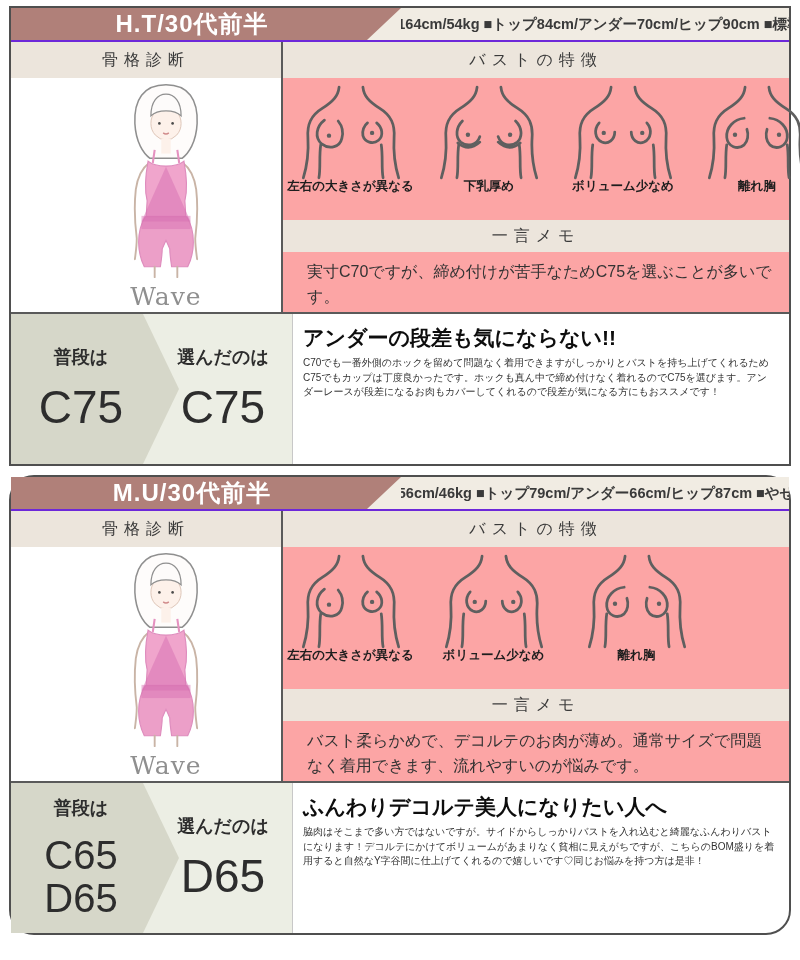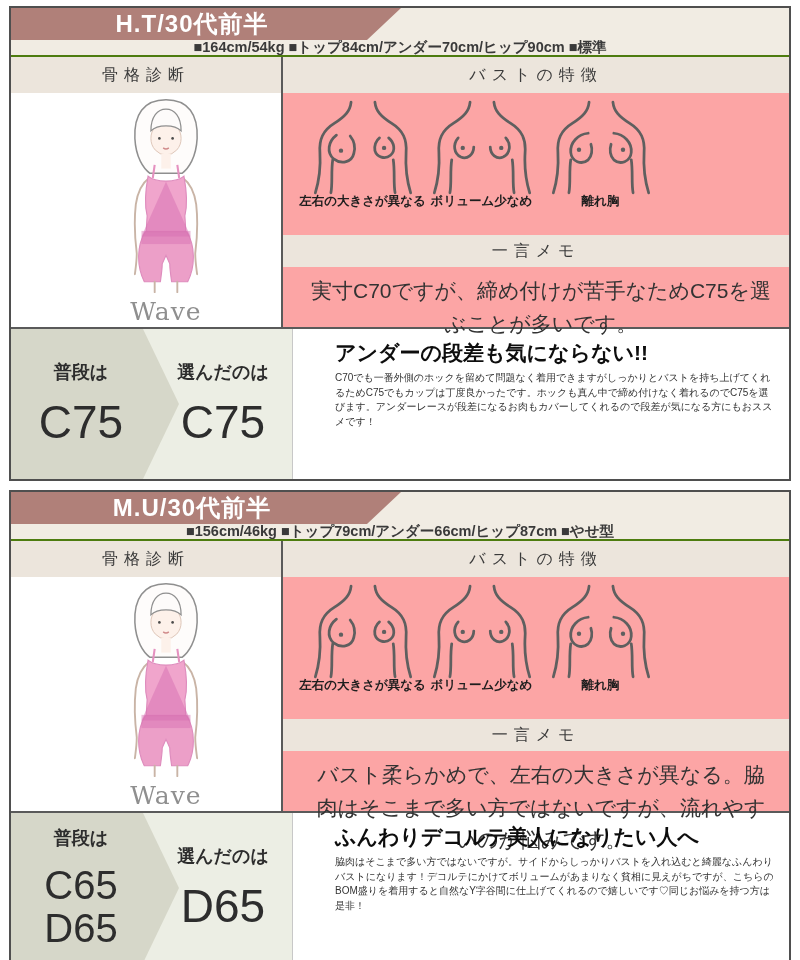--- a/index.html
+++ b/index.html
@@ -1,50 +1,50 @@
 <!DOCTYPE html>
 <html><head>
 <meta charset="utf-8">
 <style>
   html,body{margin:0;padding:0;background:#fff;}
   body{width:800px;height:960px;overflow:hidden;font-family:"Liberation Sans",sans-serif;color:#333;}
   .block{width:778px;margin:6px auto 0;border:2px solid #4f4f4f;background:#fff;}
-  .block+.block{margin-top:9px;}
+  .block+.block{margin-top:9px;border-radius:25px;}
   
-  .block-header{height:47px;display:flex;background:#f1ece3;flex-direction:column;}
+  .block-header{height:32px;display:flex;background:#f1ece3;}
   .name-tag{width:362px;background:#b08079;clip-path:polygon(0 0,100% 0,calc(100% - 34px) 100%,0 100%);
     color:#fff;font-weight:bold;font-size:24px;display:flex;align-items:center;justify-content:center;
     padding-right:28px;letter-spacing:1px;}
   .stats{flex:1;display:flex;align-items:center;justify-content:center;font-weight:bold;
     font-size:14.5px;color:#3a3a3a;white-space:nowrap;overflow:hidden;}
   
-  .block-main{display:flex;border-top:2px solid #4d7c0f;height:270px;}
+  .block-main{display:flex;border-top:2px solid #6d28d9;height:270px;}
   .left-col{width:270px;border-right:2px solid #5a5a5a;display:flex;flex-direction:column;background:#fff;}
   .col-band{height:36px;background:#ece5dc;display:flex;align-items:center;justify-content:center;
     font-size:16px;letter-spacing:6px;color:#3a3a3a;flex:none;}
   .figure-area{flex:1;display:flex;flex-direction:column;align-items:center;justify-content:flex-start;padding-top:2px;padding-left:40px;}
   .wave-label{font-family:"DejaVu Serif",serif;font-size:25px;color:#8f8f8f;letter-spacing:1px;margin-top:-2px;}
   .right-col{flex:1;display:flex;flex-direction:column;background:#fca5a5;min-width:0;}
-  .busts{height:136px;display:flex;align-items:flex-start;padding:6px 0 0 20px;flex:none;}
+  .busts{height:136px;display:flex;align-items:flex-start;padding:6px 0 0 8px;flex:none;gap:24px;}
   .bust-item{width:119px;display:flex;flex-direction:column;align-items:center;}
   .bust-label{font-size:12.5px;font-weight:bold;color:#1e1e1e;white-space:nowrap;margin-top:-2px;}
   .memo-band{height:32px;flex:none;}
-  .memo-text{flex:1;font-size:21px;color:#333;line-height:1.55;padding:8px 14px 16px 24px;text-align:center;}
+  .memo-text{flex:1;font-size:16px;color:#333;line-height:1.55;padding:8px 14px 16px 24px;}
   
   .block-bottom{display:flex;border-top:2px solid #5a5a5a;height:150px;}
   .size-panel{width:281px;flex:none;background:#eceee4;position:relative;border-right:1px solid #c8c8c8;}
   .chevron{position:absolute;left:0;top:0;bottom:0;width:168px;background:#d6d7c9;
     clip-path:polygon(0 0,132px 0,168px 50%,132px 100%,0 100%);}
   .size-group{position:absolute;top:0;bottom:0;display:flex;flex-direction:column;align-items:center;justify-content:center;gap:12px;}
   .usual{left:0;width:140px;}
   .chosen{right:4px;width:130px;}
   .size-label{font-size:18px;font-weight:600;color:#2d2d2d;margin-bottom:2px;}
   .size-value{font-size:46px;font-weight:normal;color:#2d2d2d;line-height:1.08;white-space:pre-line;text-align:center;}
   .size-value.two-line{font-size:40px;}
-  .review{flex:1;padding:8px 12px 0 10px;min-width:0;margin-left:32px;}
+  .review{flex:1;padding:8px 12px 0 10px;min-width:0;}
   .review-title{font-size:21px;font-weight:bold;color:#0d0d0d;margin:2px 0 4px;}
   .review-body{font-size:10px;color:#333;line-height:1.46;}
 </style>
 </head>
 <body>
 
 <div class="block">
   <div class="block-header">
     <div class="name-tag">
       <span>H.T/30代前半</span>
@@ -100,20 +100,35 @@
               <circle cx="83" cy="53" r="2.4" fill="#5f5f5f"></circle>
             </svg>
             <div class="bust-label">左右の大きさが異なる</div>
           </div>
           <div class="bust-item">
             <svg viewBox="0 0 120 104" width="110" height="96">
               <path d="M47,3 C46,13 40,19 29,26 C16,34 12,44 13,58 C14,75 12,89 8,102" stroke="#5f5f5f" stroke-width="3" fill="none" stroke-linecap="round"></path>
               <path d="M73,3 C74,13 80,19 91,26 C104,34 108,44 107,58 C106,75 108,89 112,102" stroke="#5f5f5f" stroke-width="3" fill="none" stroke-linecap="round"></path>
               <path d="M27,66 C25,79 27,92 25,102" stroke="#5f5f5f" stroke-width="3" fill="none" stroke-linecap="round"></path>
               <path d="M93,66 C95,79 93,92 95,102" stroke="#5f5f5f" stroke-width="3" fill="none" stroke-linecap="round"></path>
+              <path d="M31,40 C24,47 23,57 29,63 C37,69 47,66 50,57" stroke="#5f5f5f" stroke-width="3" fill="none" stroke-linecap="round"></path>
+              <circle cx="37" cy="55" r="2.4" fill="#5f5f5f"></circle>
+              <path d="M26,64 Q38,74 50,63" stroke="#5f5f5f" stroke-width="3" fill="none" stroke-linecap="round"></path>
+              <path d="M89,40 C96,47 97,57 91,63 C83,69 73,66 70,57" stroke="#5f5f5f" stroke-width="3" fill="none" stroke-linecap="round"></path>
+              <circle cx="83" cy="55" r="2.4" fill="#5f5f5f"></circle>
+              <path d="M94,64 Q82,74 70,63" stroke="#5f5f5f" stroke-width="3" fill="none" stroke-linecap="round"></path>
+            </svg>
+            <div class="bust-label">下乳厚め</div>
+          </div>
+          <div class="bust-item">
+            <svg viewBox="0 0 120 104" width="110" height="96">
+              <path d="M47,3 C46,13 40,19 29,26 C16,34 12,44 13,58 C14,75 12,89 8,102" stroke="#5f5f5f" stroke-width="3" fill="none" stroke-linecap="round"></path>
+              <path d="M73,3 C74,13 80,19 91,26 C104,34 108,44 107,58 C106,75 108,89 112,102" stroke="#5f5f5f" stroke-width="3" fill="none" stroke-linecap="round"></path>
+              <path d="M27,66 C25,79 27,92 25,102" stroke="#5f5f5f" stroke-width="3" fill="none" stroke-linecap="round"></path>
+              <path d="M93,66 C95,79 93,92 95,102" stroke="#5f5f5f" stroke-width="3" fill="none" stroke-linecap="round"></path>
               <path d="M34,42 C28,49 29,59 37,63 C44,66 51,60 51,52" stroke="#5f5f5f" stroke-width="3" fill="none" stroke-linecap="round"></path>
               <circle cx="39" cy="53" r="2.4" fill="#5f5f5f"></circle>
               <path d="M86,42 C92,49 91,59 83,63 C76,66 69,60 69,52" stroke="#5f5f5f" stroke-width="3" fill="none" stroke-linecap="round"></path>
               <circle cx="81" cy="53" r="2.4" fill="#5f5f5f"></circle>
             </svg>
             <div class="bust-label">ボリューム少なめ</div>
           </div>
           <div class="bust-item">
             <svg viewBox="0 0 120 104" width="110" height="96">
               <path d="M47,3 C46,13 40,19 29,26 C16,34 12,44 13,58 C14,75 12,89 8,102" stroke="#5f5f5f" stroke-width="3" fill="none" stroke-linecap="round"></path>
@@ -229,21 +244,21 @@
               <path d="M93,66 C95,79 93,92 95,102" stroke="#5f5f5f" stroke-width="3" fill="none" stroke-linecap="round"></path>
               <path d="M46,37 C35,38 26,47 27,58 C28,68 39,72 46,66 C50,62 51,55 49,49" stroke="#5f5f5f" stroke-width="3" fill="none" stroke-linecap="round"></path>
               <circle cx="36" cy="55" r="2.4" fill="#5f5f5f"></circle>
               <path d="M74,37 C85,38 94,47 93,58 C92,68 81,72 74,66 C70,62 69,55 71,49" stroke="#5f5f5f" stroke-width="3" fill="none" stroke-linecap="round"></path>
               <circle cx="84" cy="55" r="2.4" fill="#5f5f5f"></circle>
             </svg>
             <div class="bust-label">離れ胸</div>
           </div>
         </div>
       <div class="col-band memo-band">一言メモ</div>
-      <div class="memo-text">バスト柔らかめで、左右の大きさが異なる。脇肉はそこまで多い方ではないですが、流れやすいのが悩みです。</div>
+      <div class="memo-text">バスト柔らかめで、デコルテのお肉が薄め。通常サイズで問題なく着用できます、流れやすいのが悩みです。</div>
     </div>
   </div>
   <div class="block-bottom">
     <div class="size-panel">
       <div class="chevron"></div>
       <div class="size-group usual">
         <div class="size-label">普段は</div>
         <div class="size-value two-line">C65
 D65</div>
       </div>

